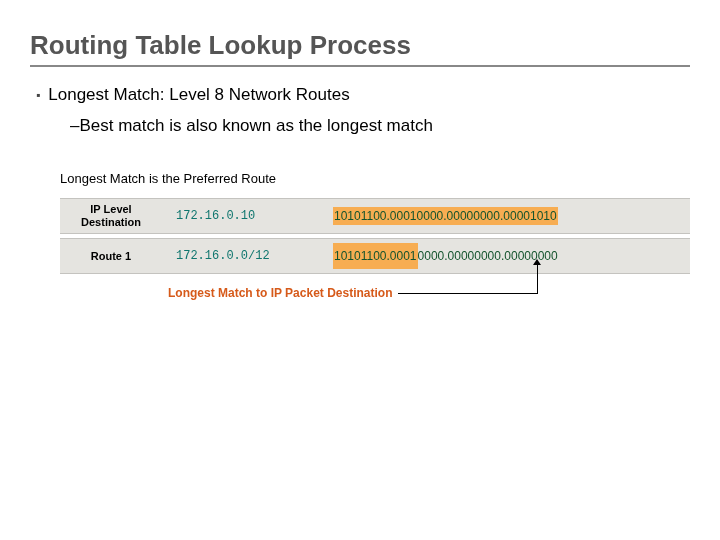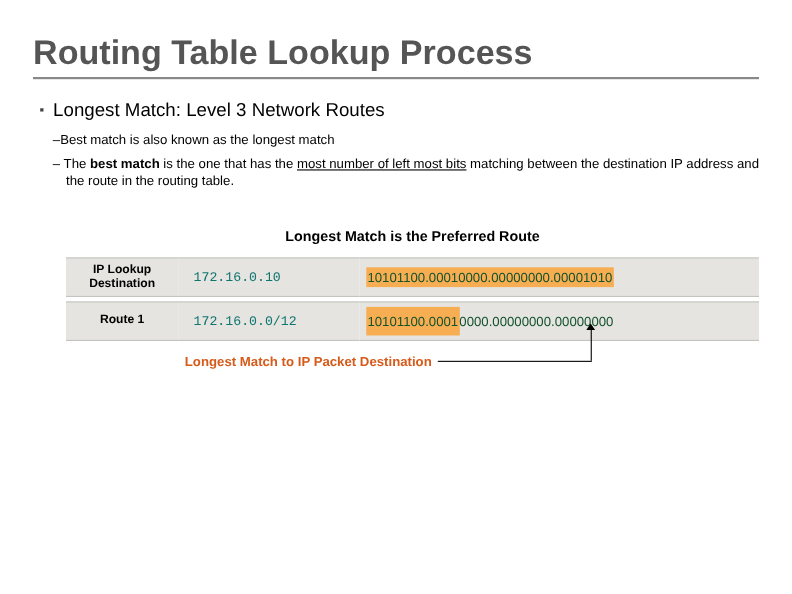--- a/index.html
+++ b/index.html
@@ -7,61 +7,61 @@
     margin: 0;
     padding: 0;
     width: 720px;
     height: 540px;
     background: white;
   }
   .slide {
     padding: 30px 30px 10px 30px;
   }
   .title {
-    font-size: 31px;
+    font-size: 26px;
     color: #555;
     font-weight: bold;
     border-bottom: 2px solid #888;
     padding-bottom: 4px;
     margin-bottom: 18px;
   }
   .bullet-l1 {
     font-size: 17px;
     color: #000;
     margin-left: 6px;
     margin-bottom: 10px;
   }
   .bullet-l1::before {
     content: "▪";
     color: #444;
     margin-right: 8px;
     font-size: 12px;
     vertical-align: 1px;
   }
   .bullet-l2 {
-    font-size: 12px;
+    font-size: 17px;
     color: #000;
-    margin-left: 30px;
+    margin-left: 52px;
     margin-bottom: 6px;
     text-indent: -12px;
     line-height: 1.3;
   }
   .bullet-l2::before {
     content: "–";
     margin-right: 0px;
   }
   .bold { font-weight: bold; }
   .underline { text-decoration: underline; }
   
   .figure {
     margin: 18px 30px 0 60px;
   }
   .fig-title {
-    text-align: center;
-    font-weight: bold;
+    text-align: left;
+    font-weight: normal;
     font-size: 13px;
     color: #000;
     margin-bottom: 8px;
   }
   .tbl {
     width: 100%;
     border-collapse: separate;
     border-spacing: 0 4px;
   }
   .tbl td {
@@ -131,33 +131,30 @@
     border-left: 4px solid transparent;
     border-right: 4px solid transparent;
     border-bottom: 6px solid #000;
   }
 </style>
 </head>
 <body>
 
 <div class="slide">
   <div class="title">Routing Table Lookup Process</div>
-  <div class="bullet-l1">Longest Match: Level 3 Network Routes</div>
+  <div class="bullet-l1">Longest Match: Level 8 Network Routes</div>
   <div class="bullet-l2">Best match is also known as the longest match</div>
-  <div class="bullet-l2">
-    <span>The </span><span class="bold">best match</span><span> is the one that has the </span><span class="underline">most number of left most bits</span><span> matching between the destination IP address and the route in the routing table.</span>
-  </div>
 </div>
 
 <div class="figure">
   <div class="fig-title">Longest Match is the Preferred Route</div>
   <table class="tbl">
     <tbody>
         <tr>
-      <td class="lab">IP Lookup Destination</td>
+      <td class="lab">IP Level Destination</td>
       <td class="mid">172.16.0.10</td>
       <td class="bin hdr-bin"><span class="hl">10101100.00010000.00000000.00001010</span><span></span></td>
     </tr>
     <tr>
       <td class="lab">Route 1</td>
       <td class="mid">172.16.0.0/12</td>
       <td class="bin"><span class="hl">10101100.0001</span><span>0000.00000000.00000000</span></td>
     </tr>
   </tbody>
     </table>

